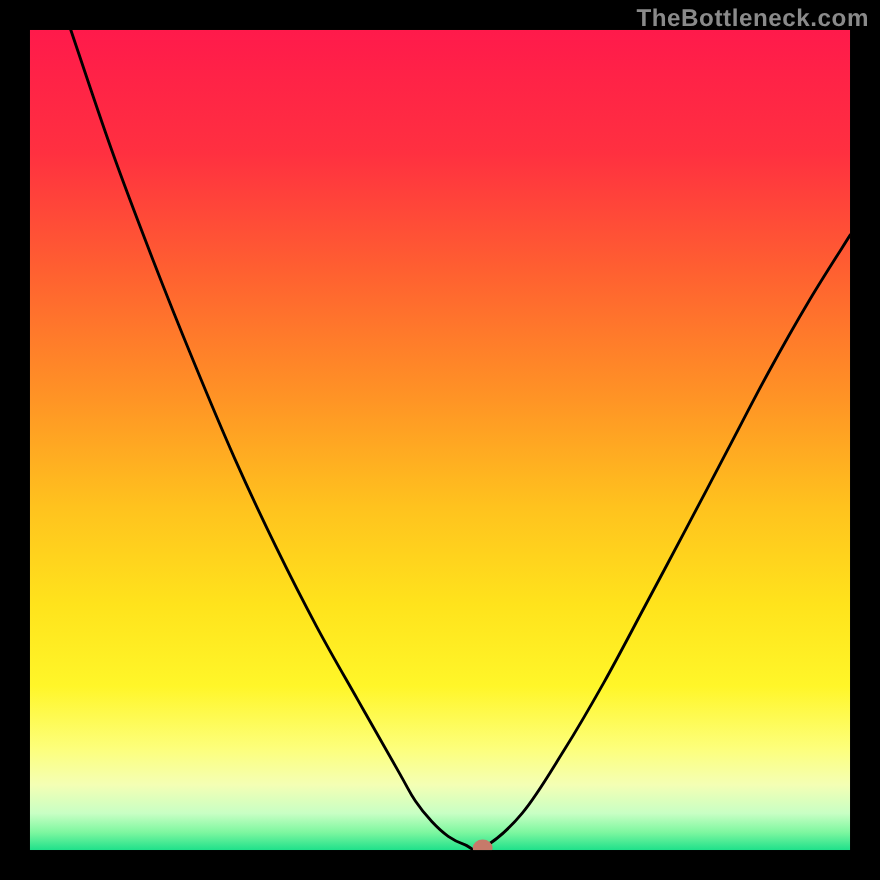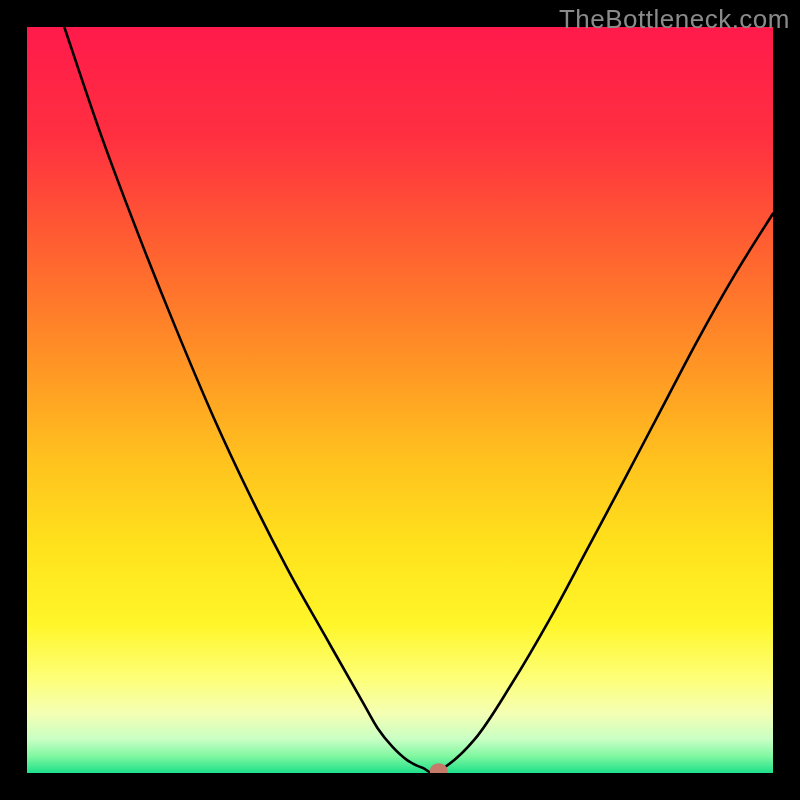--- a/index.html
+++ b/index.html
@@ -15,22 +15,22 @@
     position: relative;
     width: 800px;
     height: 800px;
     background: #000;
   }
   .watermark {
     position: absolute;
     top: 4px;
     right: 10px;
     color: #8a8a8a;
-    font-size: 26px;
-    font-weight: 400;
+    font-size: 22px;
+    font-weight: 700;
     letter-spacing: 0.5px;
     z-index: 5;
     margin-left: 12px;
   }
   .plot-area {
     position: absolute;
     left: 27px;
     top: 27px;
     width: 746px;
     height: 746px;

